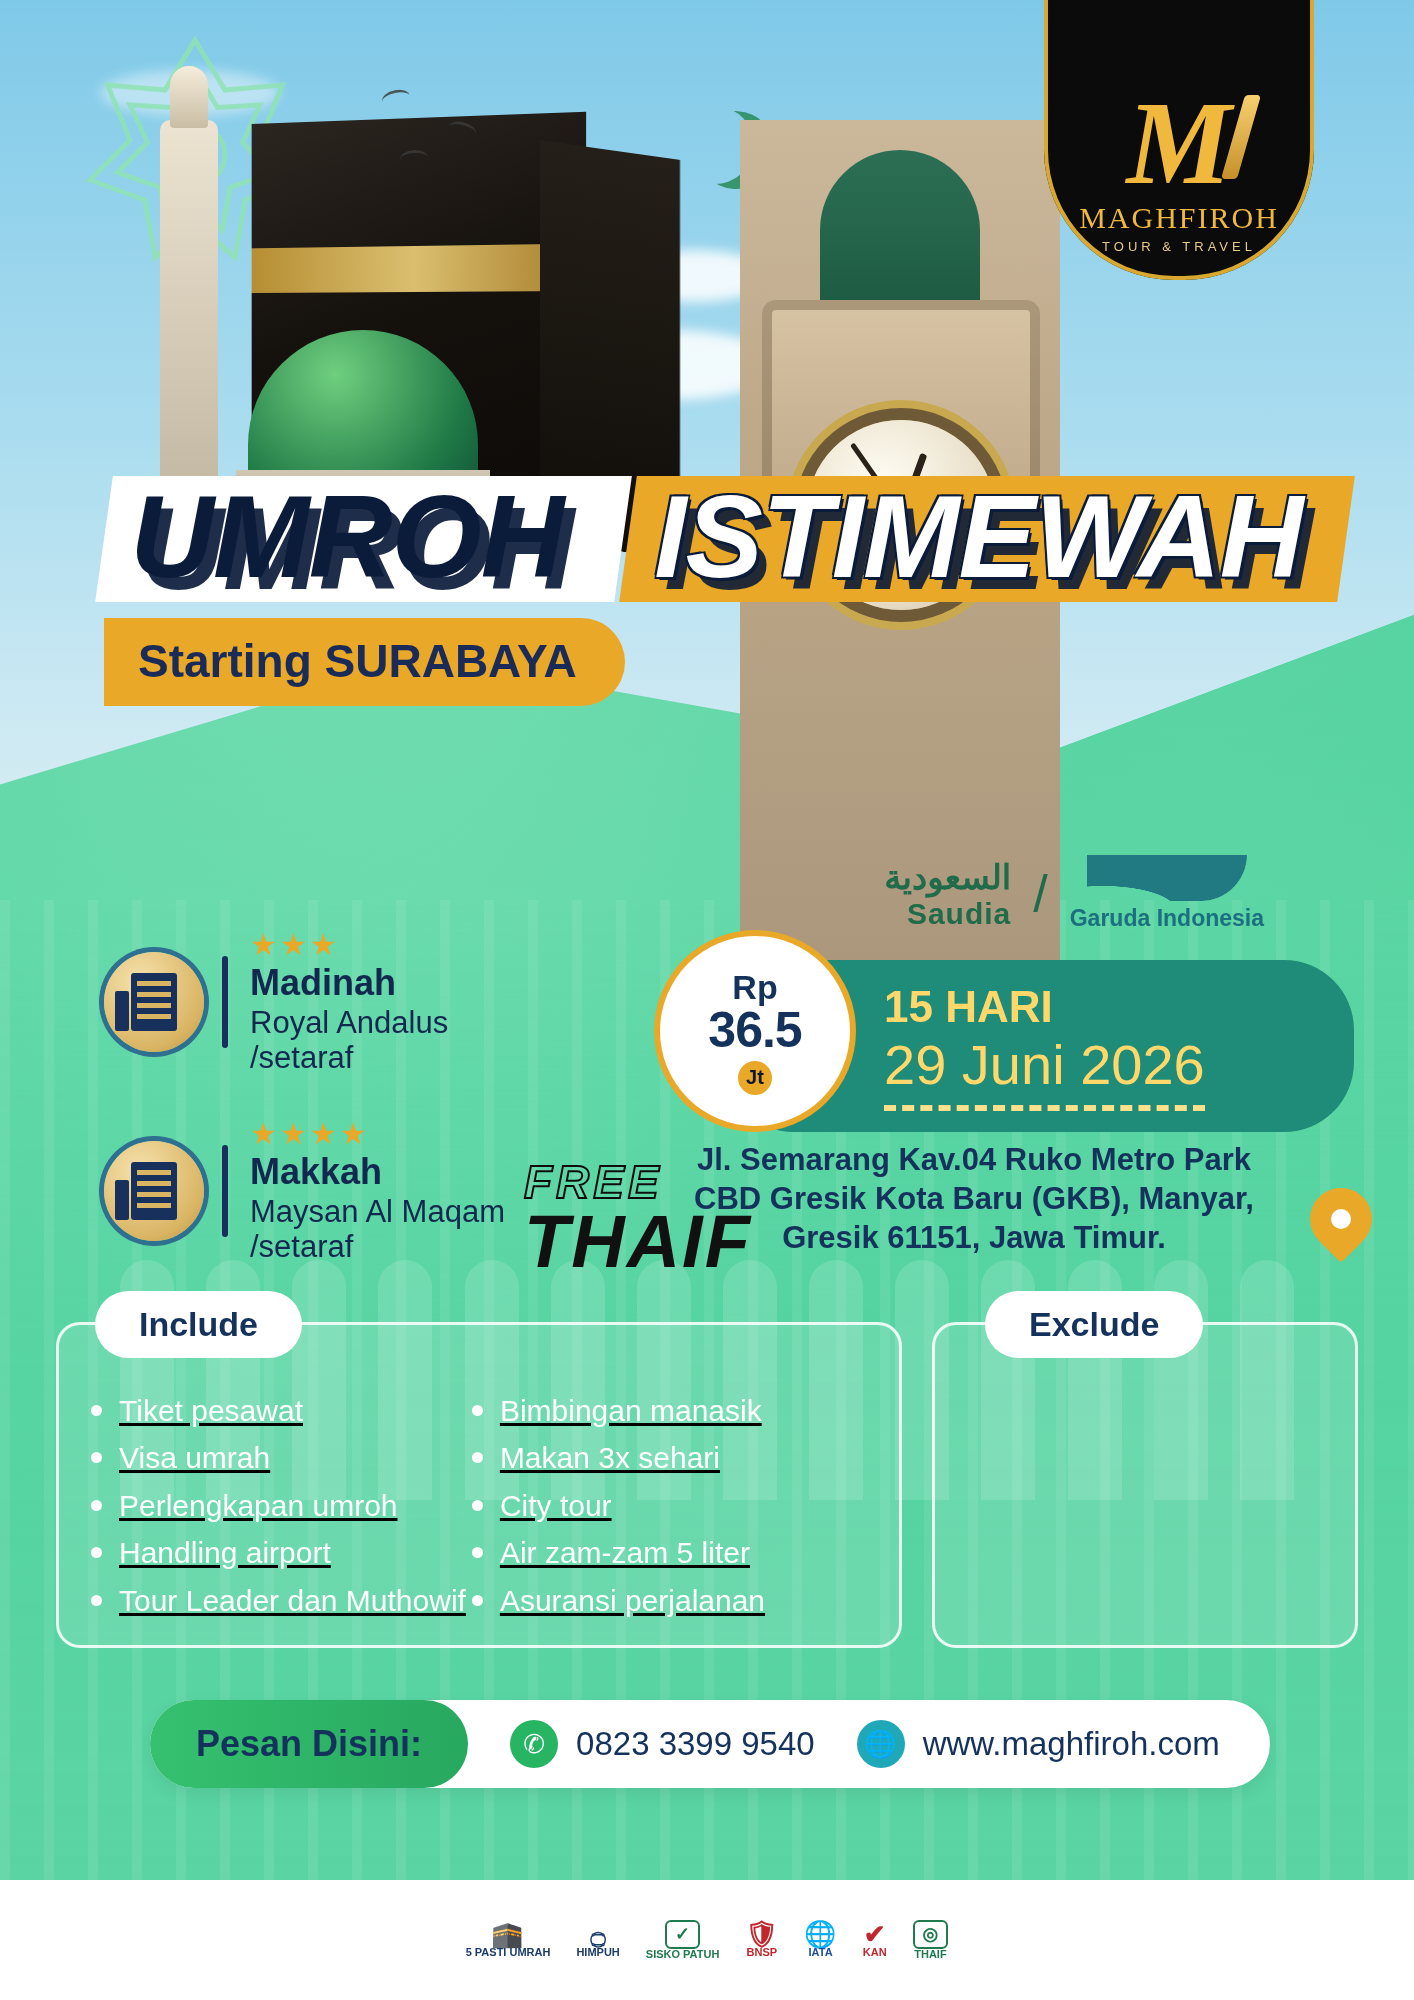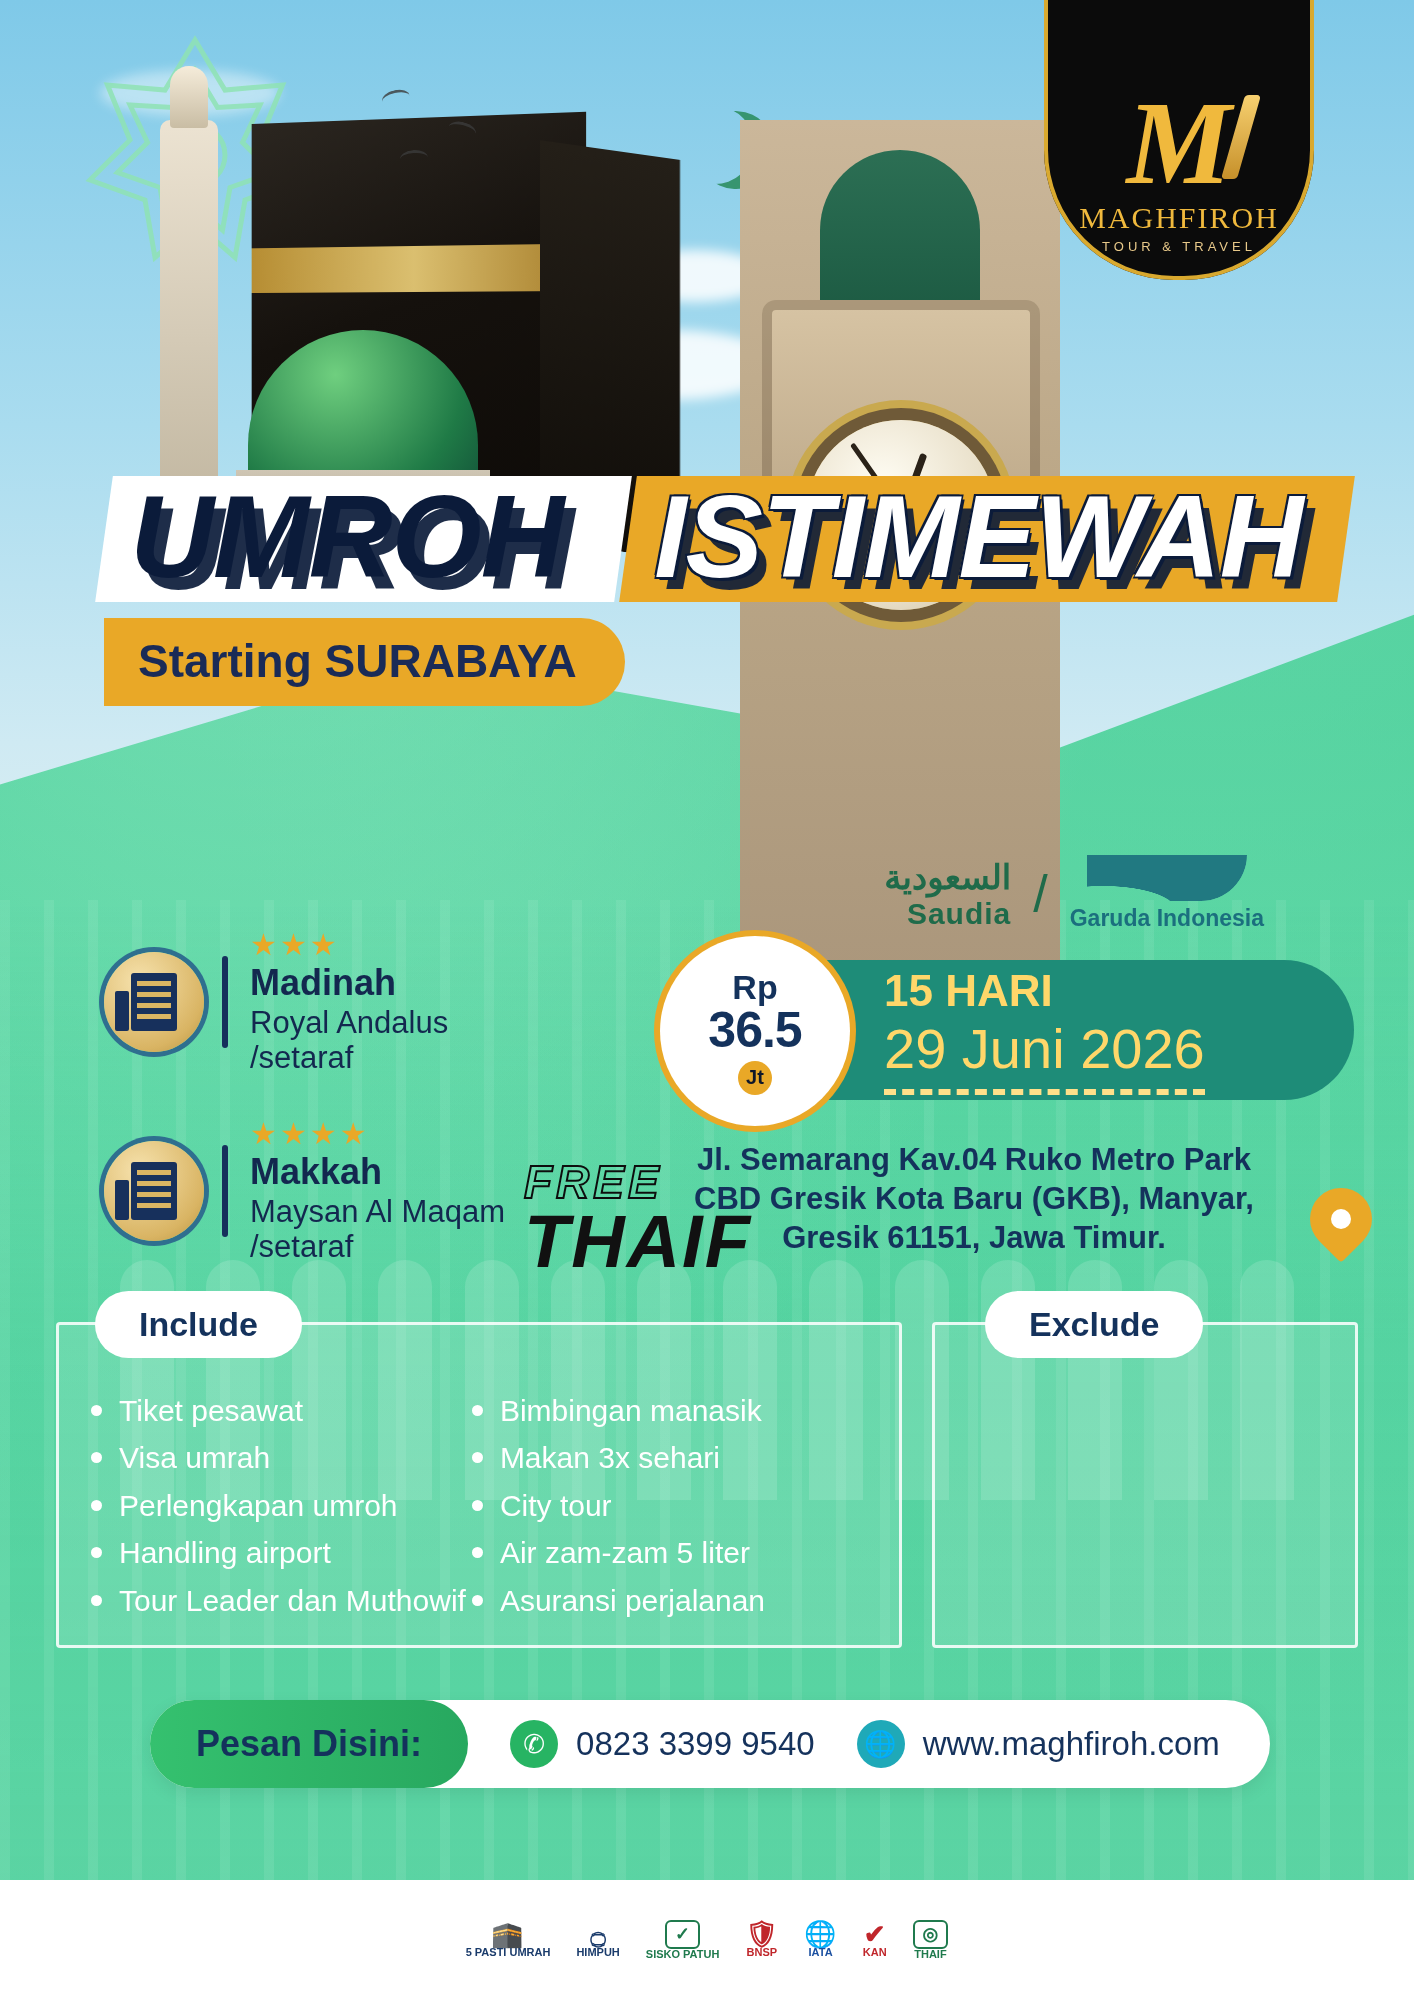--- a/index.html
+++ b/index.html
@@ -386,21 +386,21 @@
             mask: radial-gradient(ellipse 120px 40px at 10% 120%, transparent 60%, #000 61%);
     border-radius: 0 0 80px 0;
     opacity: .9;
   }
   .garuda .gname { font-size: 23px; font-weight: 700; margin-top: 4px; }
 
   
   .price-panel {
     position: absolute;
     right: 60px; top: 960px;
-    width: 630px; height: 140px;
+    width: 630px; height: 172px;
     background: #1e8c78;
     border-radius: 70px;
     display: flex;
     align-items: center;
     z-index: 6;
   }
   .price-circle {
     position: absolute;
     left: -64px; top: -24px;
     width: 190px; height: 190px;
@@ -451,23 +451,24 @@
   }
   .pin i {
     width: 20px; height: 20px; border-radius: 50%; background: #fff;
     transform: rotate(45deg);
   }
 
   
   .panel {
     position: absolute;
     border: 3px solid rgba(255,255,255,.85);
-    border-radius: 4px;
+    border-radius: 24px;
     background: rgba(255,255,255,.12);
     z-index: 6;
+    text-decoration: underline;
   }
   .panel-include { left: 56px; top: 1322px; width: 840px; height: 320px; }
   .panel-exclude { left: 932px; top: 1322px; width: 420px; height: 320px; }
   .panel-title {
     position: absolute;
     top: -34px; left: 36px;
     background: #ffffff;
     color: #14325c;
     font-size: 34px;
     font-weight: 800;

